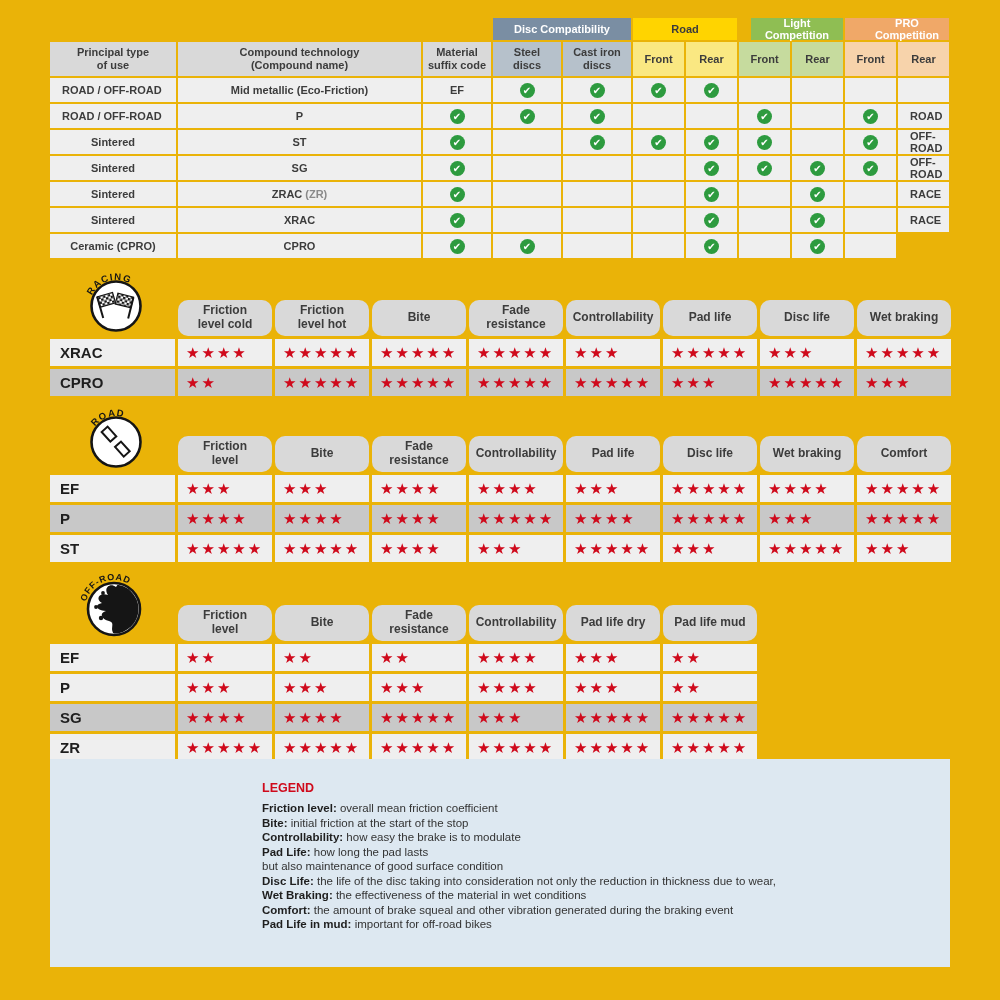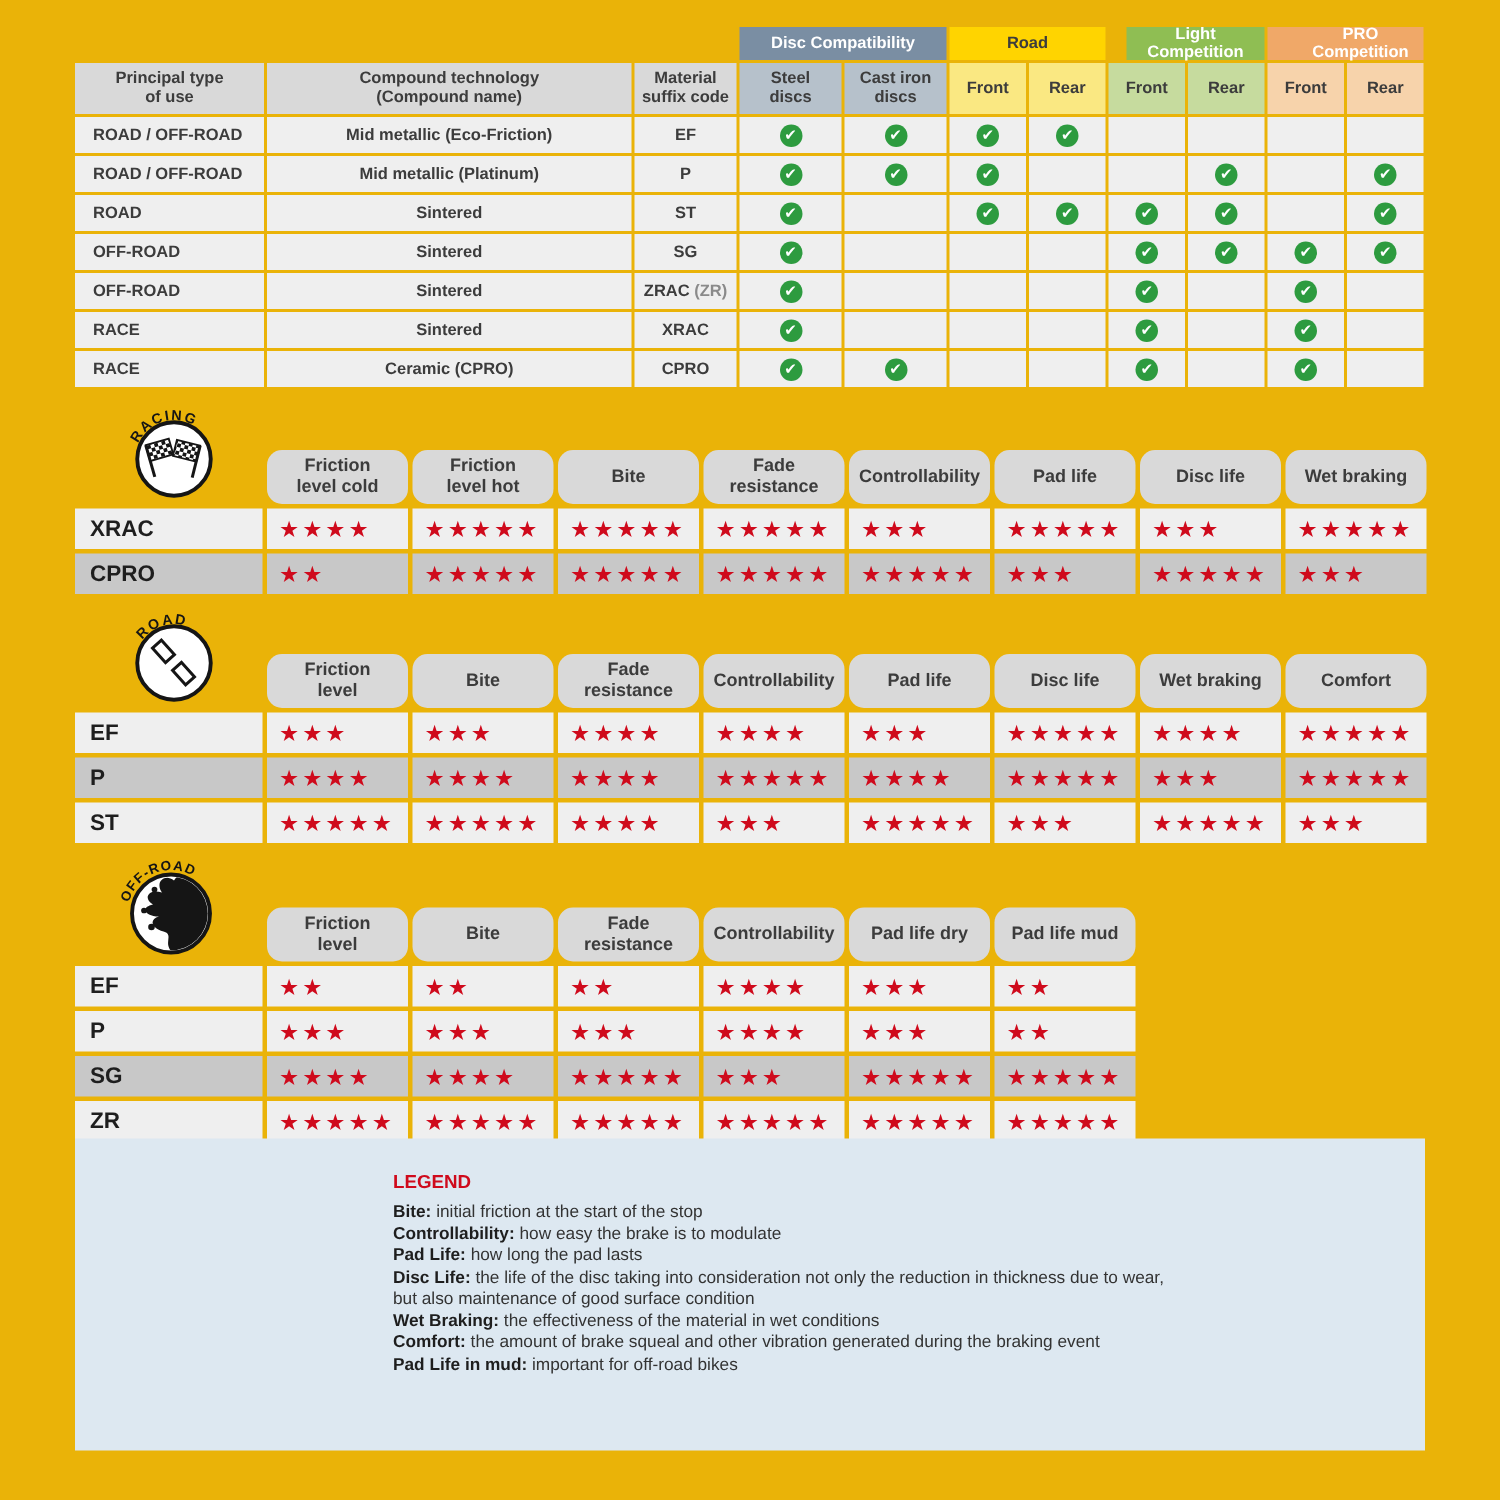--- a/index.html
+++ b/index.html
@@ -96,21 +96,20 @@
         <span class="check">✔</span>
       </div>
       <div class="cr">
         <span class="check">✔</span>
       </div>
       <div class="cr"></div>
       <div class="cr"></div>
       <div class="cr"></div>
       <div class="cr"></div>
       <div class="cr use">ROAD / OFF-ROAD</div>
-      <div class="cr">Mid metallic (Platinum)</div>
       <div class="cr">
         <span>P</span>
       </div>
       <div class="cr">
         <span class="check">✔</span>
       </div>
       <div class="cr">
         <span class="check">✔</span>
       </div>
       <div class="cr">
@@ -393,25 +392,26 @@
       <div class="rstars light">★★★★★</div>
       <div class="rstars light">★★★★★</div>
       <div class="rstars light">★★★★★</div>
       <div class="rstars light">★★★★★</div>
     </div>
 
   <div class="legend">
     <div class="legend-inner">
       <div class="legend-title">LEGEND</div>
       <div id="legend-items">
+          <div class="lline"><b>Friction level:</b> overall mean friction coefficient</div>
           <div class="lline"><b>Bite:</b> initial friction at the start of the stop</div>
           <div class="lline"><b>Controllability:</b> how easy the brake is to modulate</div>
           <div class="lline"><b>Pad Life:</b> how long the pad lasts</div>
+          <div class="lline"><b></b>but also maintenance of good surface condition</div>
           <div class="lline"><b>Disc Life:</b> the life of the disc taking into consideration not only the reduction in thickness due to wear,</div>
-          <div class="lline"><b></b>but also maintenance of good surface condition</div>
           <div class="lline"><b>Wet Braking:</b> the effectiveness of the material in wet conditions</div>
           <div class="lline"><b>Comfort:</b> the amount of brake squeal and other vibration generated during the braking event</div>
           <div class="lline"><b>Pad Life in mud:</b> important for off-road bikes</div>
         </div>
     </div>
   </div>
 
 </div>
 
 </body></html>

